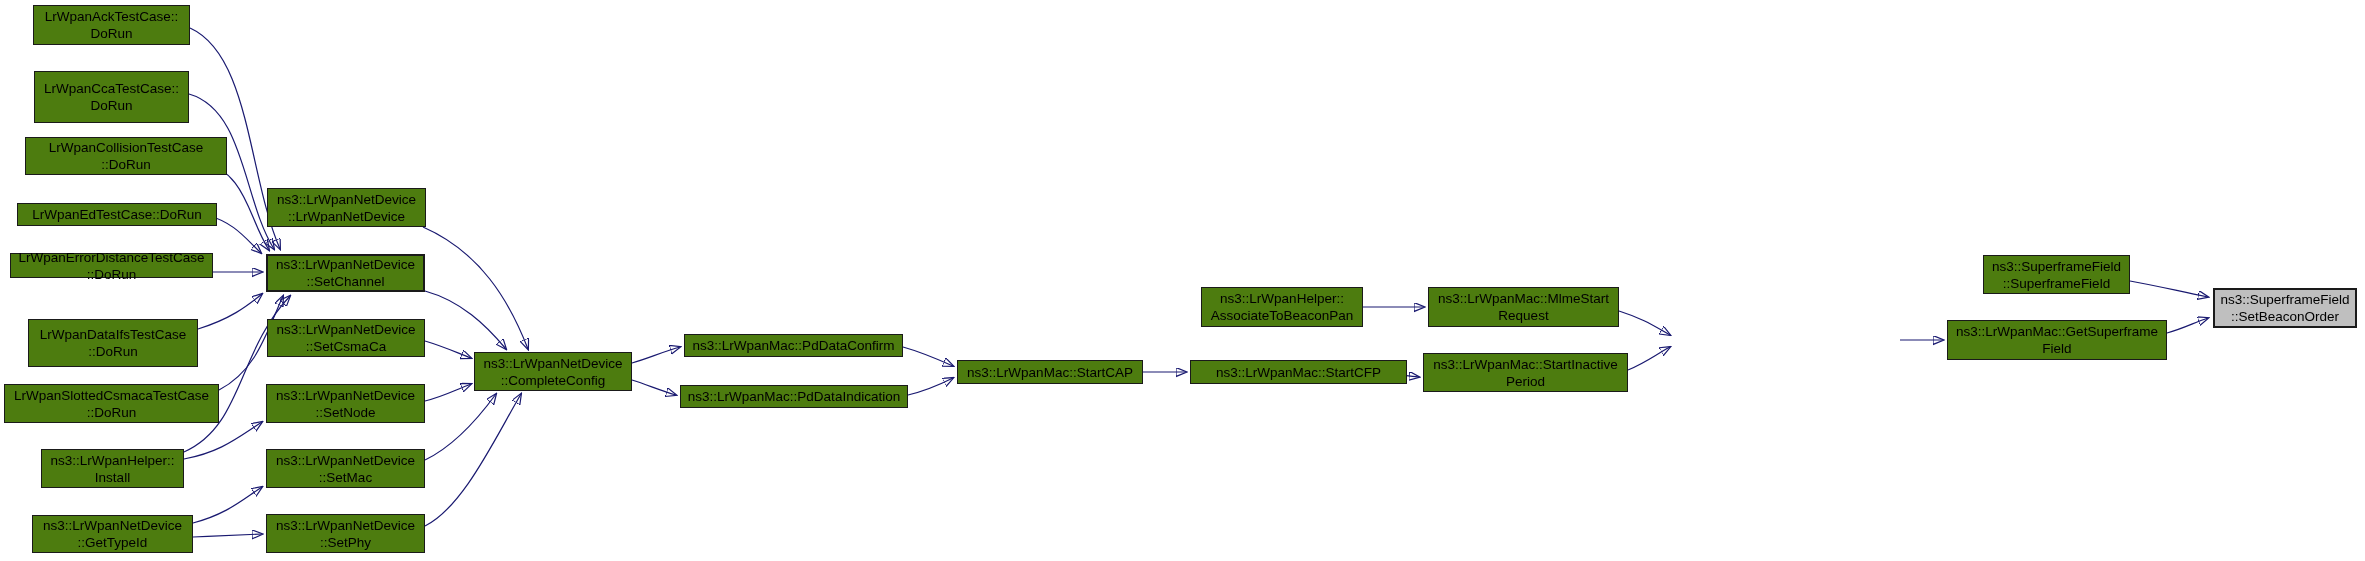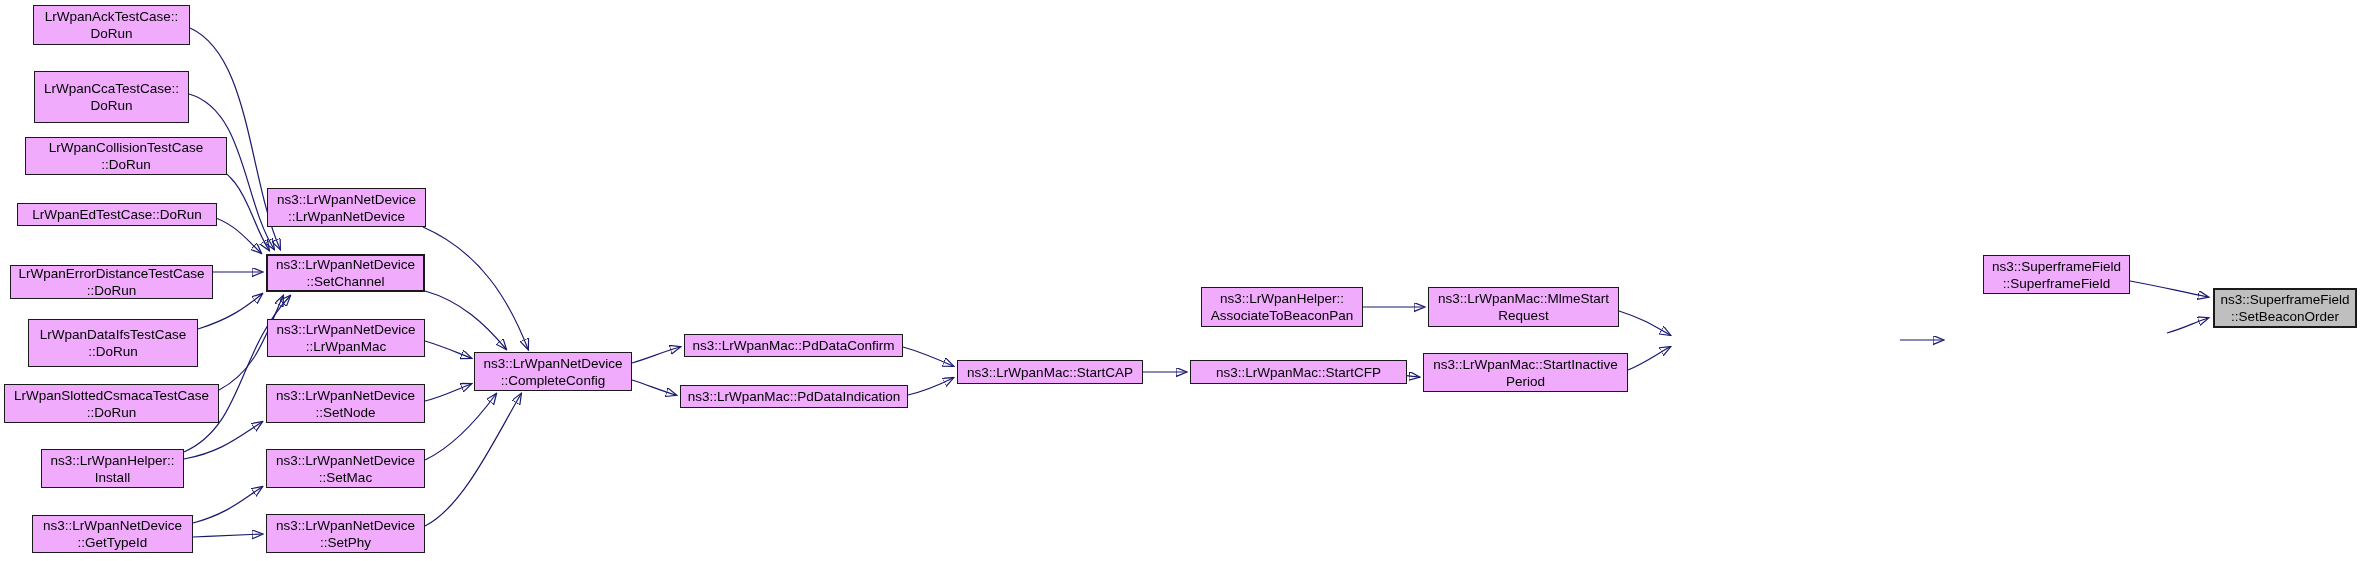--- a/index.html
+++ b/index.html
@@ -8,21 +8,21 @@
     width:2365px;height:561px;
     background:#ffffff;
     font-family:"Liberation Sans","DejaVu Sans",sans-serif;
     overflow:hidden;
   }
   #edges{position:absolute;left:0;top:0;width:2365px;height:561px;}
   #edges path{stroke:#191970;stroke-width:1.2;fill:none;}
   .node{
     position:absolute;
     box-sizing:border-box;
-    background:#f0abfc;
+    background:#4d7c0f;
     border:1.3px solid #1a1a1a;
     display:flex;flex-direction:column;align-items:center;justify-content:center;
     font-size:13.5px;line-height:17px;color:#000000;
     text-align:center;white-space:nowrap;
     z-index:2;
   }
   .node.bold{border-width:2px;}
   .node.highlight{background:#bfbfbf;border-width:2px;}
 </style>
 </head>
@@ -75,21 +75,21 @@
     <span>LrWpanCcaTestCase::</span>
     <span>DoRun</span>
   </div>
   <div class="node" style="left:25px;top:137px;width:202px;height:38px">
     <span>LrWpanCollisionTestCase</span>
     <span>::DoRun</span>
   </div>
   <div class="node" style="left:17px;top:203px;width:200px;height:23px">
     <span>LrWpanEdTestCase::DoRun</span>
   </div>
-  <div class="node" style="left:10px;top:265px;width:203px;height:34px">
+  <div class="node" style="left:10px;top:253px;width:203px;height:25px">
     <span>LrWpanErrorDistanceTestCase</span>
     <span>::DoRun</span>
   </div>
   <div class="node" style="left:28px;top:319px;width:170px;height:48px">
     <span>LrWpanDataIfsTestCase</span>
     <span>::DoRun</span>
   </div>
   <div class="node" style="left:4px;top:384px;width:215px;height:39px">
     <span>LrWpanSlottedCsmacaTestCase</span>
     <span>::DoRun</span>
@@ -106,21 +106,21 @@
   <div class="node" style="left:267px;top:188px;width:159px;height:39px">
     <span>ns3::LrWpanNetDevice</span>
     <span>::LrWpanNetDevice</span>
   </div>
   <div class="node bold" style="left:266px;top:254px;width:159px;height:38px">
     <span>ns3::LrWpanNetDevice</span>
     <span>::SetChannel</span>
   </div>
   <div class="node" style="left:267px;top:319px;width:158px;height:38px">
     <span>ns3::LrWpanNetDevice</span>
-    <span>::LrWpanMac</span>
+    <span>::SetCsmaCa</span>
   </div>
   <div class="node" style="left:266px;top:384px;width:159px;height:39px">
     <span>ns3::LrWpanNetDevice</span>
     <span>::SetNode</span>
   </div>
   <div class="node" style="left:266px;top:449px;width:159px;height:39px">
     <span>ns3::LrWpanNetDevice</span>
     <span>::SetMac</span>
   </div>
   <div class="node" style="left:266px;top:514px;width:159px;height:39px">
@@ -154,20 +154,24 @@
   <div class="node" style="left:1428px;top:287px;width:191px;height:40px">
     <span>ns3::LrWpanMac::MlmeStart</span>
     <span>Request</span>
   </div>
   <div class="node" style="left:1423px;top:353px;width:205px;height:39px">
     <span>ns3::LrWpanMac::StartInactive</span>
     <span>Period</span>
   </div>
 
 
+  <div class="node" style="left:1947px;top:320px;width:220px;height:40px">
+    <span>ns3::LrWpanMac::GetSuperframe</span>
+    <span>Field</span>
+  </div>
   <div class="node" style="left:1983px;top:255px;width:147px;height:39px">
     <span>ns3::SuperframeField</span>
     <span>::SuperframeField</span>
   </div>
 
   <div class="node highlight" style="left:2213px;top:288px;width:144px;height:40px">
     <span>ns3::SuperframeField</span>
     <span>::SetBeaconOrder</span>
   </div>
 

